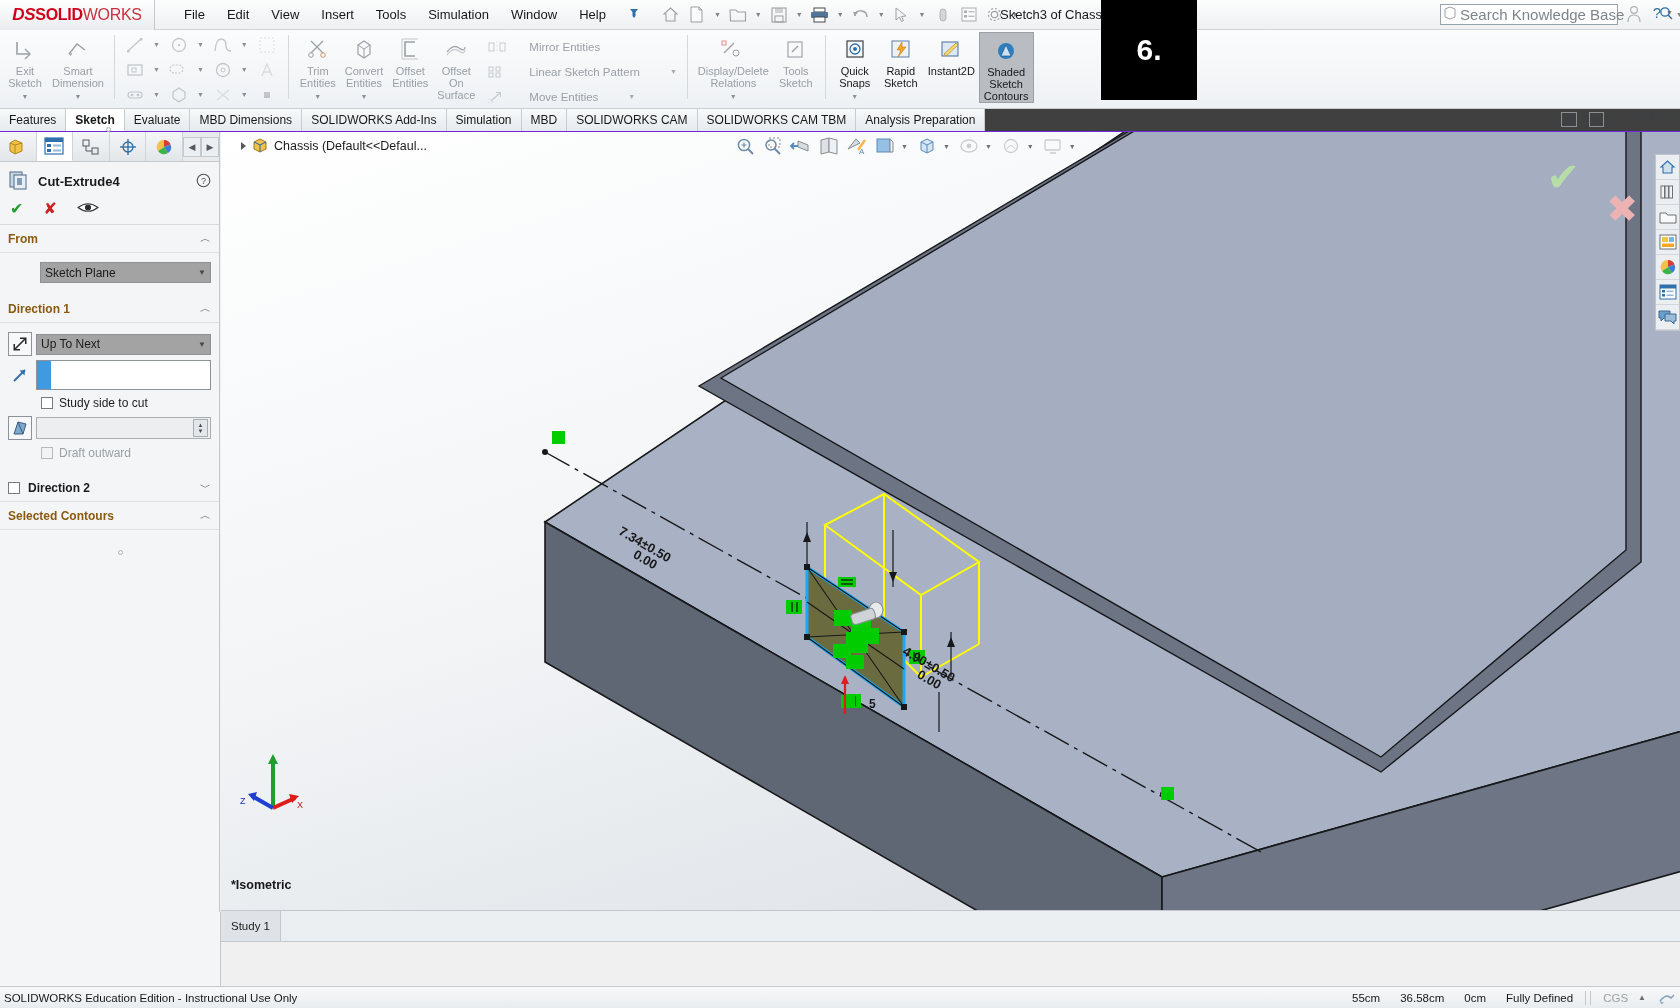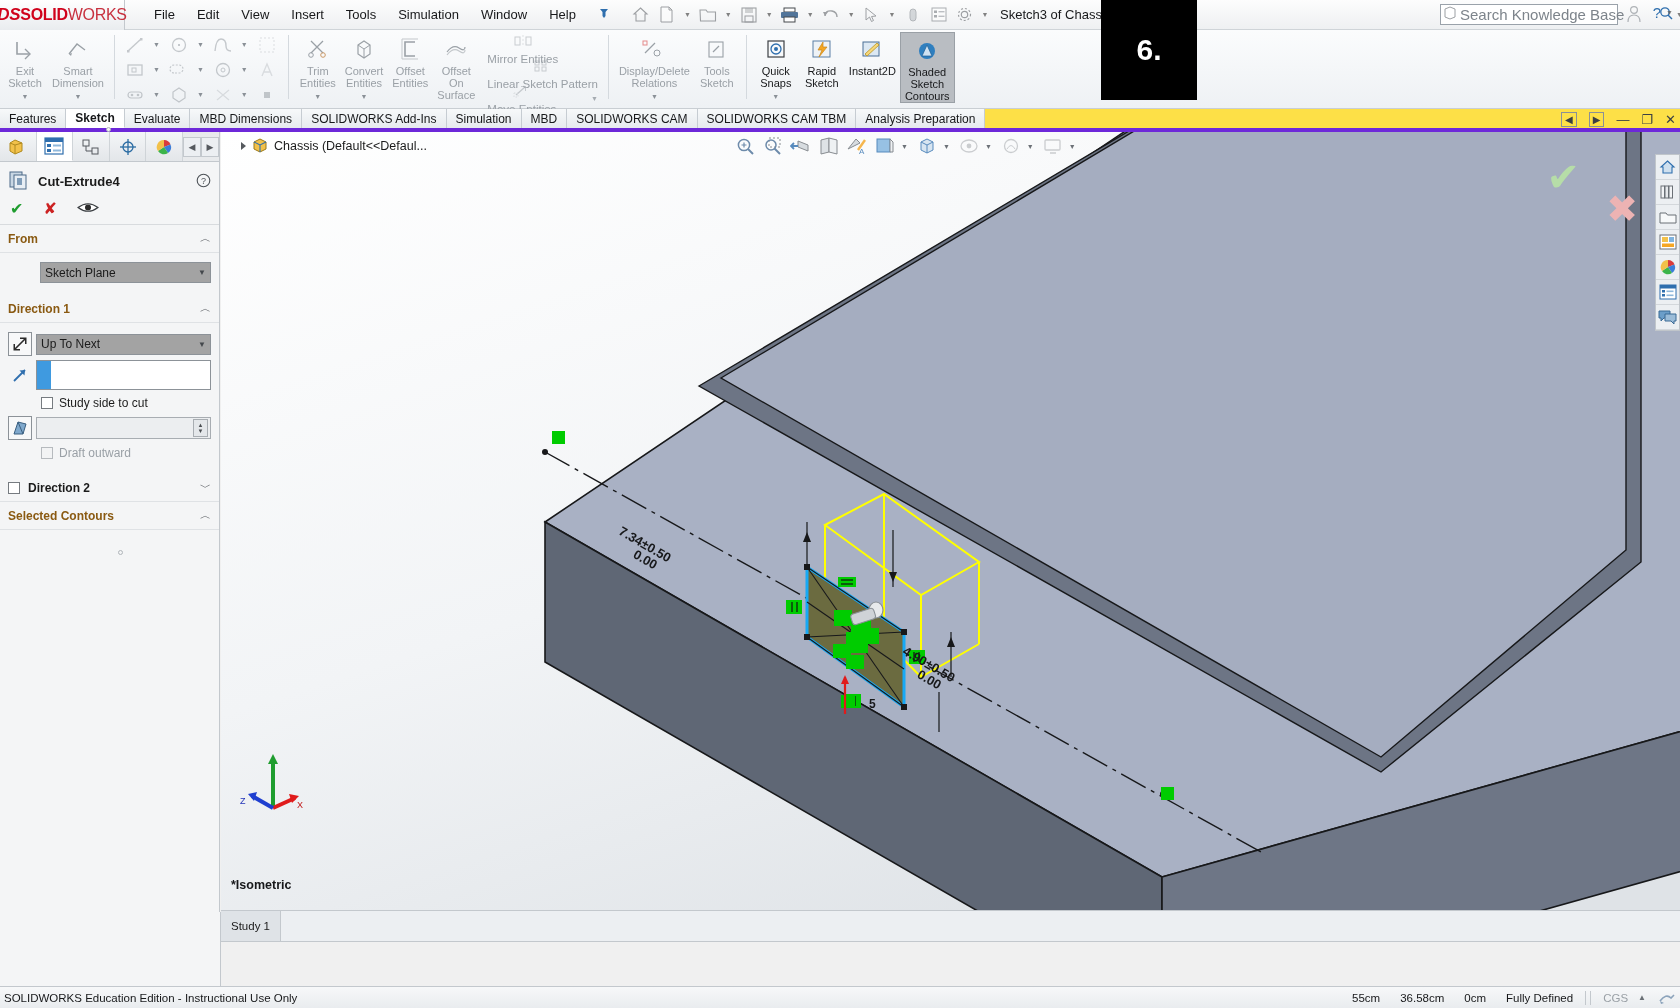--- a/index.html
+++ b/index.html
@@ -14,21 +14,21 @@
   #app { position: relative; width: 1680px; height: 1008px; }
 
   
   .menubar {
     position: absolute; left: 0; top: 0; width: 1680px; height: 30px;
     background: linear-gradient(#fdfdfd, #eef0f2);
     border-bottom: 1px solid #cfd4d8;
     display: flex; align-items: center;
   }
   .logo-tab {
-    width: 125px; height: 30px;
+    width: 155px; height: 30px;
     background: linear-gradient(#ffffff, #e9ecef);
     border-right: 1px solid #c3c8cd;
     display: flex; align-items: center; justify-content: center;
     position: relative;
   }
   .logo-txt { font-weight: bold; font-size: 16px; color: #d0021b; letter-spacing: -.3px; }
   .logo-txt .ds { font-style: italic; font-size: 17px; }
   .logo-txt .works { color: #c8313f; font-weight: normal; }
   .menu-items { display: flex; align-items: center; gap: 0px; margin-left: 18px; }
   .menu-items .mi {
@@ -85,28 +85,28 @@
   .rbtn .ico { height: 30px; display: flex; align-items: center; justify-content: center; }
   .rbtn .lbl { white-space: pre-line; }
   .rbtn .dropcaret { font-size: 7px; color: #8a9097; margin-top: 2px; }
   .rbtn.active { background: #b9bdc2; border: 1px solid #9aa0a6; }
 
   .grid-sm { display: grid; grid-template-columns: auto auto; gap: 0px 0px; align-items: center; }
   .gcell { display: flex; align-items: center; height: 25px; padding: 0 1px; }
   .gcell .ico { width: 27px; height: 22px; display:flex; align-items:center; justify-content:center; opacity:.55;}
   .gcell .ca { font-size: 7px; color: #8a9097; padding: 0 4px; }
 
-  .listbtn { display:flex; align-items:center; height:25px; gap:5px; color:#9aa0a6; font-size:11.5px; padding:0 4px;flex-direction:column;}
+  .listbtn { display:flex; align-items:center; height:25px; gap:22px; color:#9aa0a6; font-size:11.5px; padding:0 4px;}
   .listbtn .ico { width:20px; height:18px; display:flex; align-items:center; justify-content:center; opacity:.5;}
   .listbtn .ca { font-size:7px; color:#a5abb1; margin-left:auto; padding-left:8px;}
 
   
   .cmdtabs {
     position: absolute; left: 0; top: 109px; width: 1680px; height: 23px;
-    background: #fde047; border-bottom: 4px solid #6d28d9;
+    background: #404040; border-bottom: 1px solid #6d28d9;
     display: flex; align-items: stretch;
   }
   .ctab {
     display: flex; align-items: center; padding: 0 9px;
     font-size: 12px; color: #17181a;
     border-right: 1px solid #c6ccd2;
     background: linear-gradient(#f7f9fa, #e6eaee);
     cursor: default; white-space: nowrap;
   }
   .ctab.sel { background: #ffffff; font-weight: bold; border-bottom: 1px solid #fff; }

